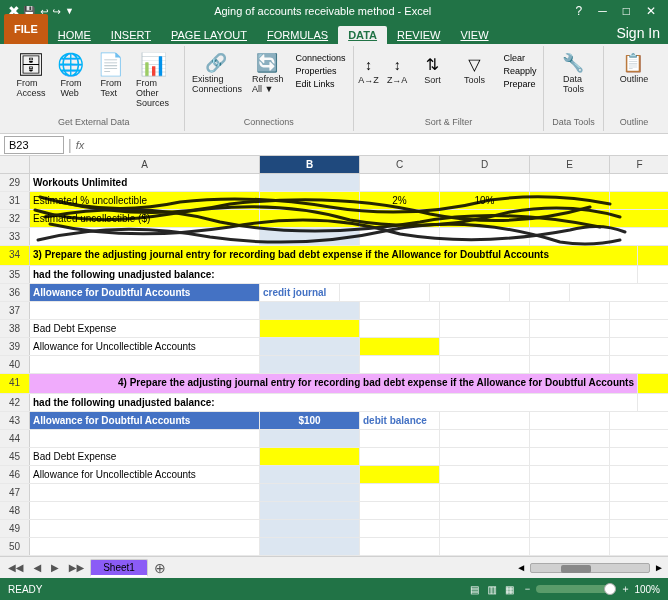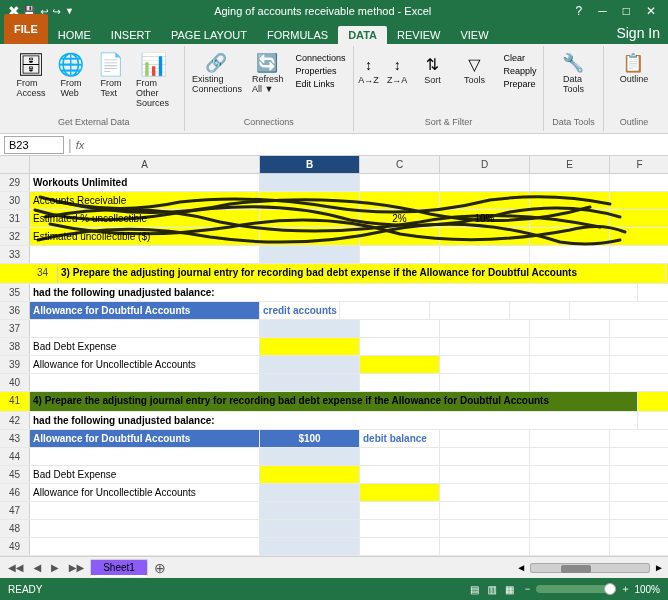--- a/index.html
+++ b/index.html
@@ -28,20 +28,21 @@
       align-items: flex-end;
       padding-left: 4px;
       height: 22px;
     }
     .ribbon-tab {
       padding: 3px 10px;
       color: white;
       font-size: 11px;
       cursor: pointer;
       border-radius: 2px 2px 0 0;
+      text-decoration: underline;
     }
     .ribbon-tab.active {
       background: #f0f0f0;
       color: #217346;
       font-weight: bold;
     }
 
     
     .file-tab {
       background: #c55a11;
@@ -394,29 +395,20 @@
     <div class="ss-row">
       <div class="ss-cell row-num">29</div>
       <div class="ss-cell col-a" style="font-weight:bold;">Workouts Unlimited</div>
       <div class="ss-cell col-b" style="background:#dce6f1;"></div>
       <div class="ss-cell col-c"></div>
       <div class="ss-cell col-d"></div>
       <div class="ss-cell col-e"></div>
       <div class="ss-cell col-f"></div>
     </div>
 
-    <div class="ss-row" style="background:#ffff00;">
-      <div class="ss-cell row-num">30</div>
-      <div class="ss-cell col-a" style="background:#ffff00;">Accounts Receivable</div>
-      <div class="ss-cell col-b" style="background:#ffff00;"></div>
-      <div class="ss-cell col-c" style="background:#ffff00;"></div>
-      <div class="ss-cell col-d" style="background:#ffff00;"></div>
-      <div class="ss-cell col-e" style="background:#ffff00;"></div>
-      <div class="ss-cell col-f" style="background:#ffff00;"></div>
-    </div>
 
     <div class="ss-row" style="background:#ffff00;">
       <div class="ss-cell row-num">31</div>
       <div class="ss-cell col-a" style="background:#ffff00;">Estimated % uncollectible</div>
       <div class="ss-cell col-b" style="background:#ffff00;"></div>
       <div class="ss-cell col-c" style="background:#ffff00; text-align:center;">2%</div>
       <div class="ss-cell col-d" style="background:#ffff00; text-align:center;">10%</div>
       <div class="ss-cell col-e" style="background:#ffff00;"></div>
       <div class="ss-cell col-f" style="background:#ffff00;"></div>
     </div>
@@ -434,34 +426,34 @@
     <div class="ss-row">
       <div class="ss-cell row-num">33</div>
       <div class="ss-cell col-a"></div>
       <div class="ss-cell col-b" style="background:#dce6f1;"></div>
       <div class="ss-cell col-c"></div>
       <div class="ss-cell col-d"></div>
       <div class="ss-cell col-e"></div>
       <div class="ss-cell col-f"></div>
     </div>
 
-    <div class="ss-row" style="background:#ffff00; height:20px;padding-left:28px;">
+    <div class="ss-row" style="background:#ffff00; height:20px;">
       <div class="ss-cell row-num" style="background:#ffff00;">34</div>
       <div class="ss-cell" style="width:608px; min-width:608px; background:#ffff00; font-weight:bold; font-size:10px; overflow:visible; white-space:nowrap;">3) Prepare the adjusting journal entry for recording bad debt expense if the Allowance for Doubtful Accounts</div>
     </div>
 
     <div class="ss-row">
       <div class="ss-cell row-num">35</div>
       <div class="ss-cell" style="width:608px; font-weight:bold; font-size:10px; white-space:nowrap;">had the following unadjusted balance:</div>
     </div>
 
     <div class="ss-row">
       <div class="ss-cell row-num">36</div>
       <div class="ss-cell col-a" style="background:#4472c4; color:white; font-weight:bold;">Allowance for Doubtful Accounts</div>
-      <div class="ss-cell col-c" style="color:#4472c4; font-weight:bold;">credit accounts</div>
+      <div class="ss-cell col-c" style="color:#4472c4; font-weight:bold;">credit journal</div>
       <div class="ss-cell col-d"></div>
       <div class="ss-cell col-e"></div>
       <div class="ss-cell col-f"></div>
     </div>
 
     <div class="ss-row">
       <div class="ss-cell row-num">37</div>
       <div class="ss-cell col-a"></div>
       <div class="ss-cell col-b" style="background:#dce6f1;"></div>
       <div class="ss-cell col-c"></div>
@@ -495,21 +487,21 @@
       <div class="ss-cell col-a"></div>
       <div class="ss-cell col-b" style="background:#dce6f1;"></div>
       <div class="ss-cell col-c"></div>
       <div class="ss-cell col-d"></div>
       <div class="ss-cell col-e"></div>
       <div class="ss-cell col-f"></div>
     </div>
 
     <div class="ss-row" style="background:#ffff00; height:20px;">
       <div class="ss-cell row-num" style="background:#ffff00;">41</div>
-      <div class="ss-cell" style="width:608px; background:#4d7c0f; font-weight:bold; font-size:10px; white-space:nowrap;">4) Prepare the adjusting journal entry for recording bad debt expense if the Allowance for Doubtful Accounts</div>
+      <div class="ss-cell" style="width:608px; background:#f0abfc; font-weight:bold; font-size:10px; white-space:nowrap;text-align:right;">4) Prepare the adjusting journal entry for recording bad debt expense if the Allowance for Doubtful Accounts</div>
     </div>
 
     <div class="ss-row">
       <div class="ss-cell row-num">42</div>
       <div class="ss-cell" style="width:608px; font-weight:bold; font-size:10px; white-space:nowrap;">had the following unadjusted balance:</div>
     </div>
 
     <div class="ss-row">
       <div class="ss-cell row-num">43</div>
       <div class="ss-cell col-a" style="background:#4472c4; color:white; font-weight:bold;">Allowance for Doubtful Accounts</div>

